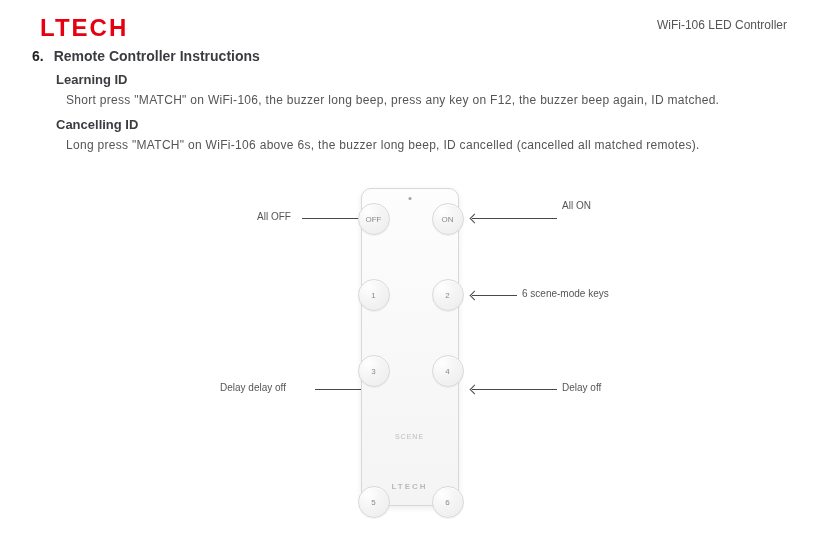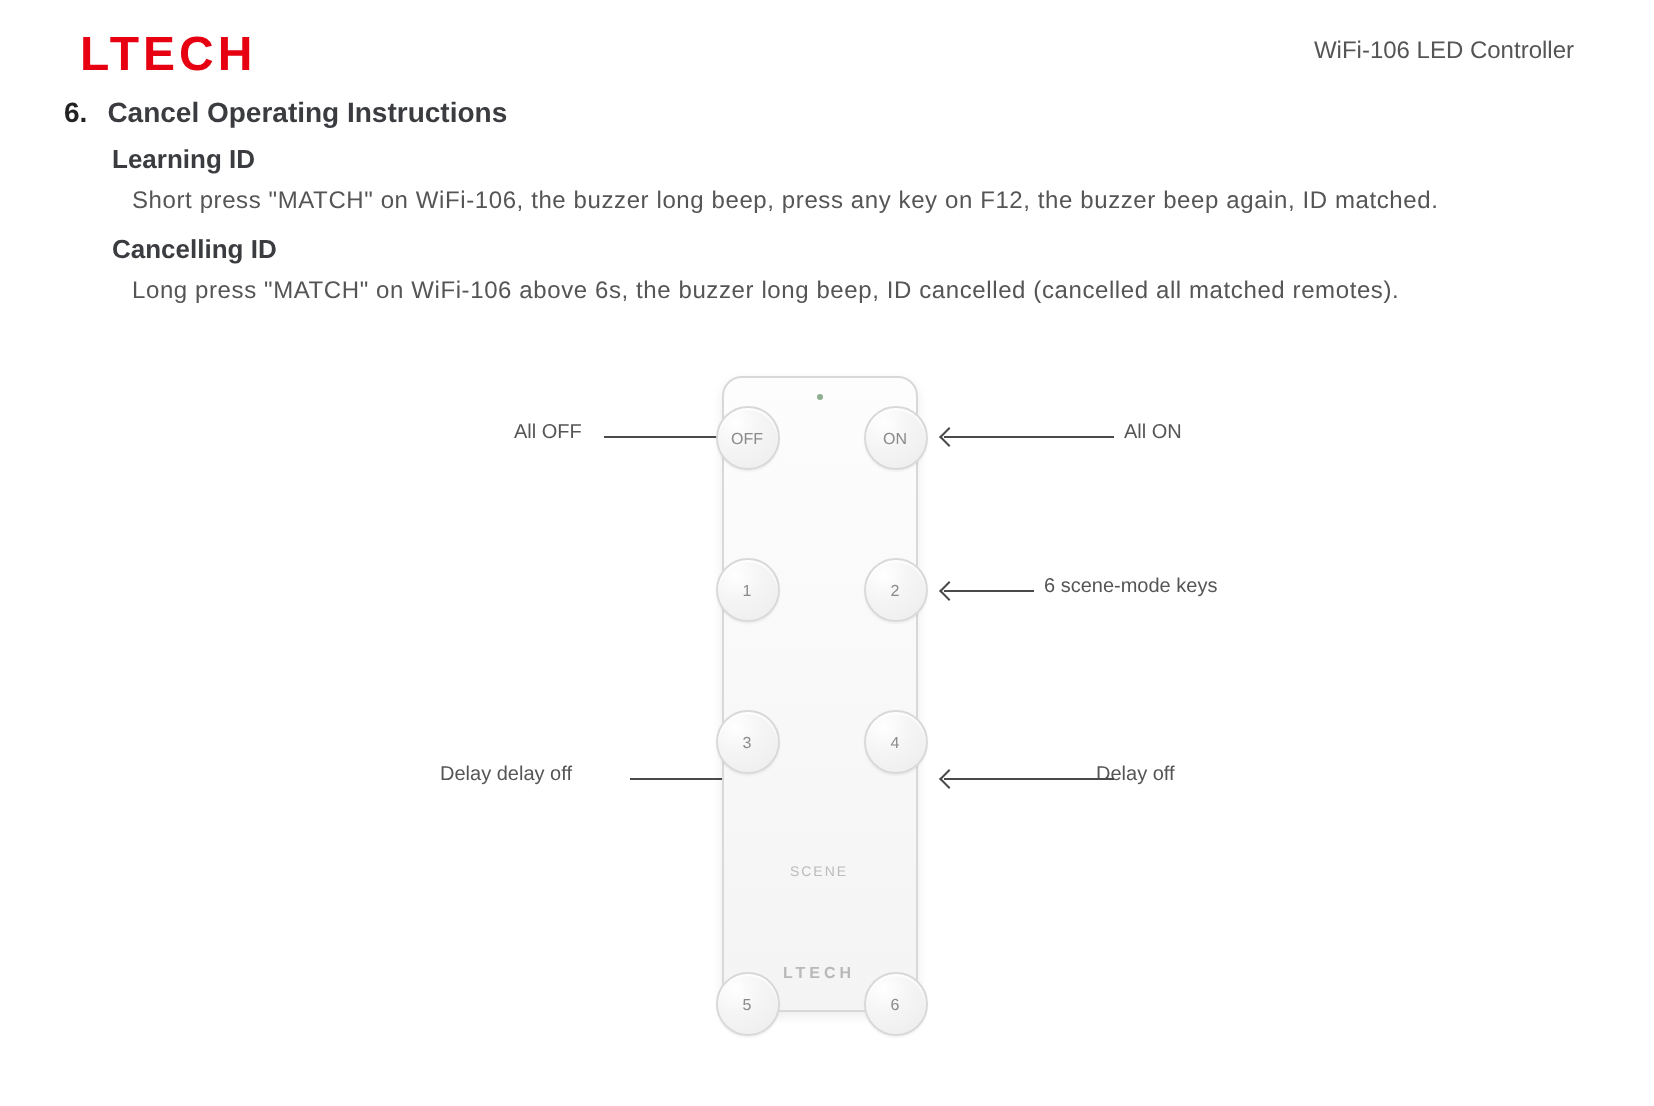--- a/index.html
+++ b/index.html
@@ -118,44 +118,44 @@
 
 <div class="header">
   <div class="brand">LTECH</div>
   <div class="doc-title">WiFi-106 LED Controller</div>
 </div>
 
 <div class="content">
 
   <div class="sec-row">
     <span class="sec-num">6.</span>
-    <span class="sec-title">Cancel Operating Instructions</span>
+    <span class="sec-title">Remote Controller Instructions</span>
   </div>
 
   <div class="sub-title">Learning ID</div>
   <div class="para">Short press  "MATCH" on WiFi-106, the buzzer long beep, press any key on F12, the buzzer beep again, ID matched.</div>
 
   <div class="sub-title">Cancelling ID</div>
   <div class="para">Long press "MATCH" on WiFi-106 above 6s, the buzzer long beep, ID cancelled (cancelled all matched remotes).</div>
 
   <div class="diagram">
 
     <div class="callout" style="left:225px; top:23px;">All OFF</div>
     <div class="arrow to-right" style="left:270px; top:30px; width:85px;"></div>
 
     <div class="callout" style="left:188px; top:194px;">Delay delay off</div>
     <div class="arrow to-right" style="left:283px; top:201px; width:72px;"></div>
 
-    <div class="callout" style="left:530px; top:23px;">All ON</div>
+    <div class="callout" style="left:530px; top:12px;">All ON</div>
     <div class="arrow to-left" style="left:440px; top:30px; width:85px;"></div>
 
     <div class="callout" style="left:490px; top:100px;">6 scene-mode keys</div>
     <div class="arrow to-left" style="left:440px; top:107px; width:45px;"></div>
 
-    <div class="callout" style="left:516px; top:194px;">Delay off</div>
+    <div class="callout" style="left:530px; top:194px;">Delay off</div>
     <div class="arrow to-left" style="left:440px; top:201px; width:85px;"></div>
 
     <div class="remote">
       <div class="led"></div>
       <div class="btn-grid">
         <div class="rbtn">OFF</div>
         <div class="rbtn">ON</div>
         <div class="rbtn">1</div>
         <div class="rbtn">2</div>
         <div class="rbtn">3</div>

